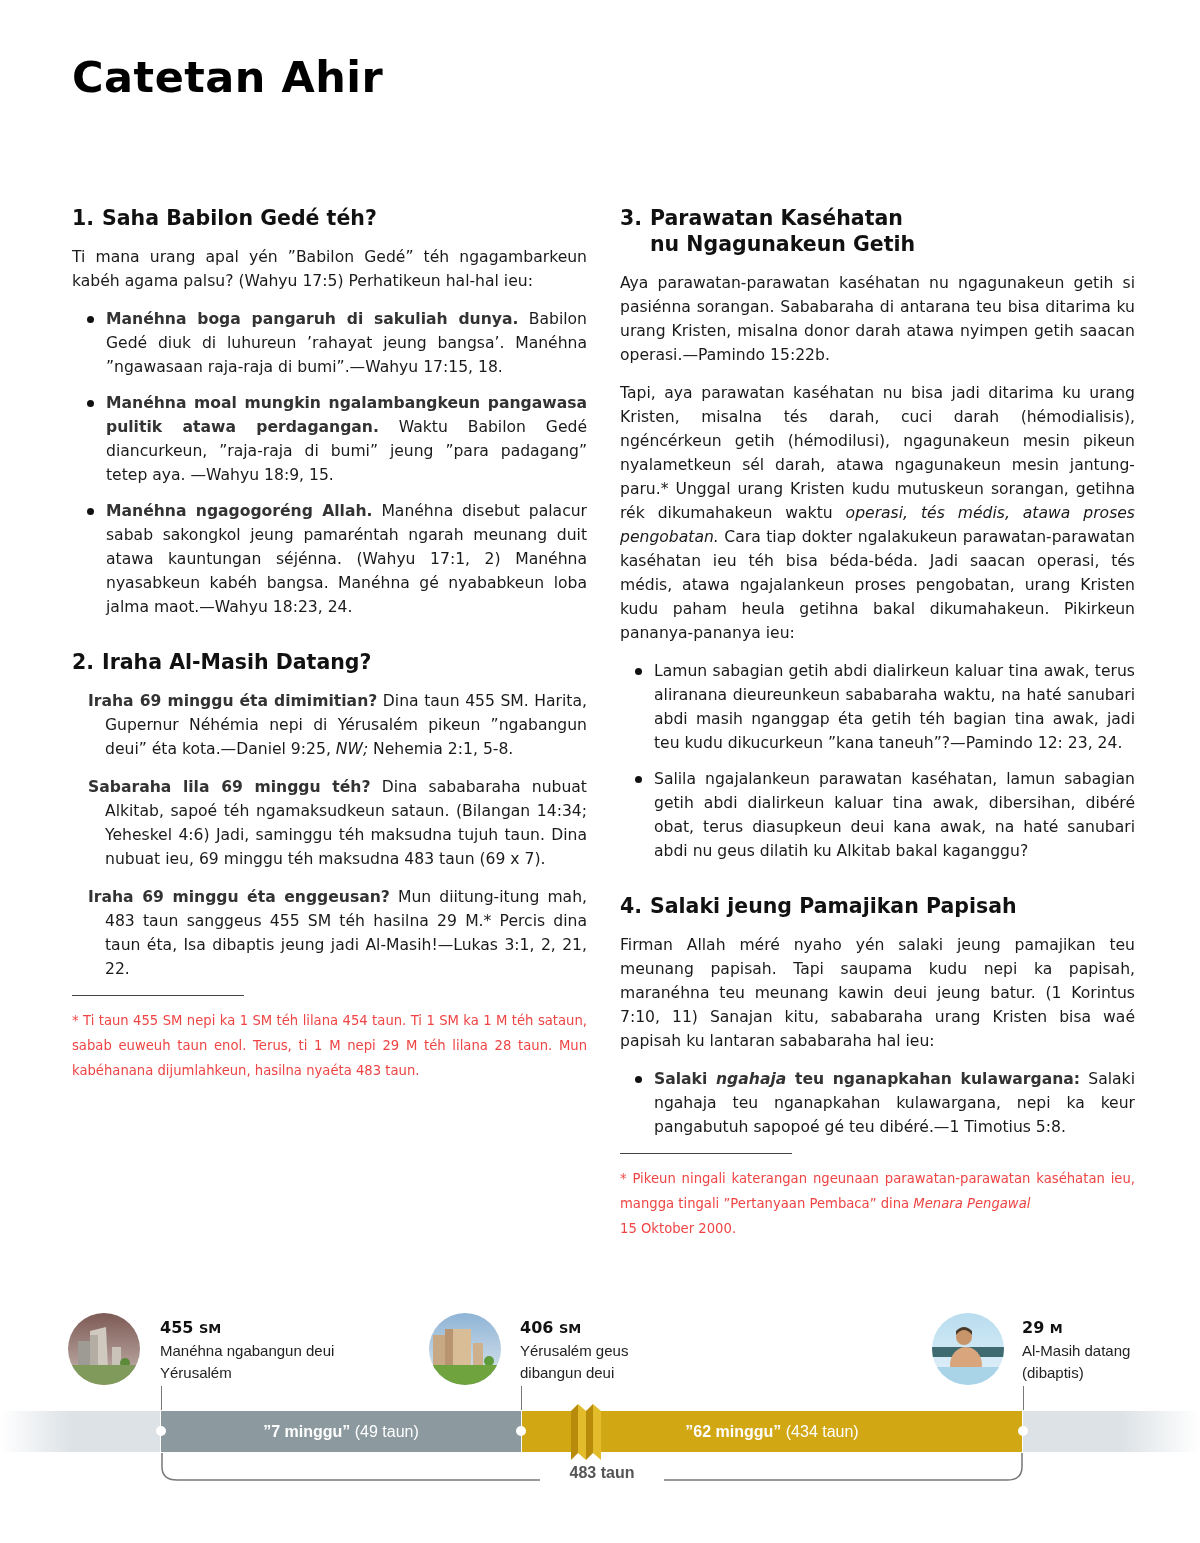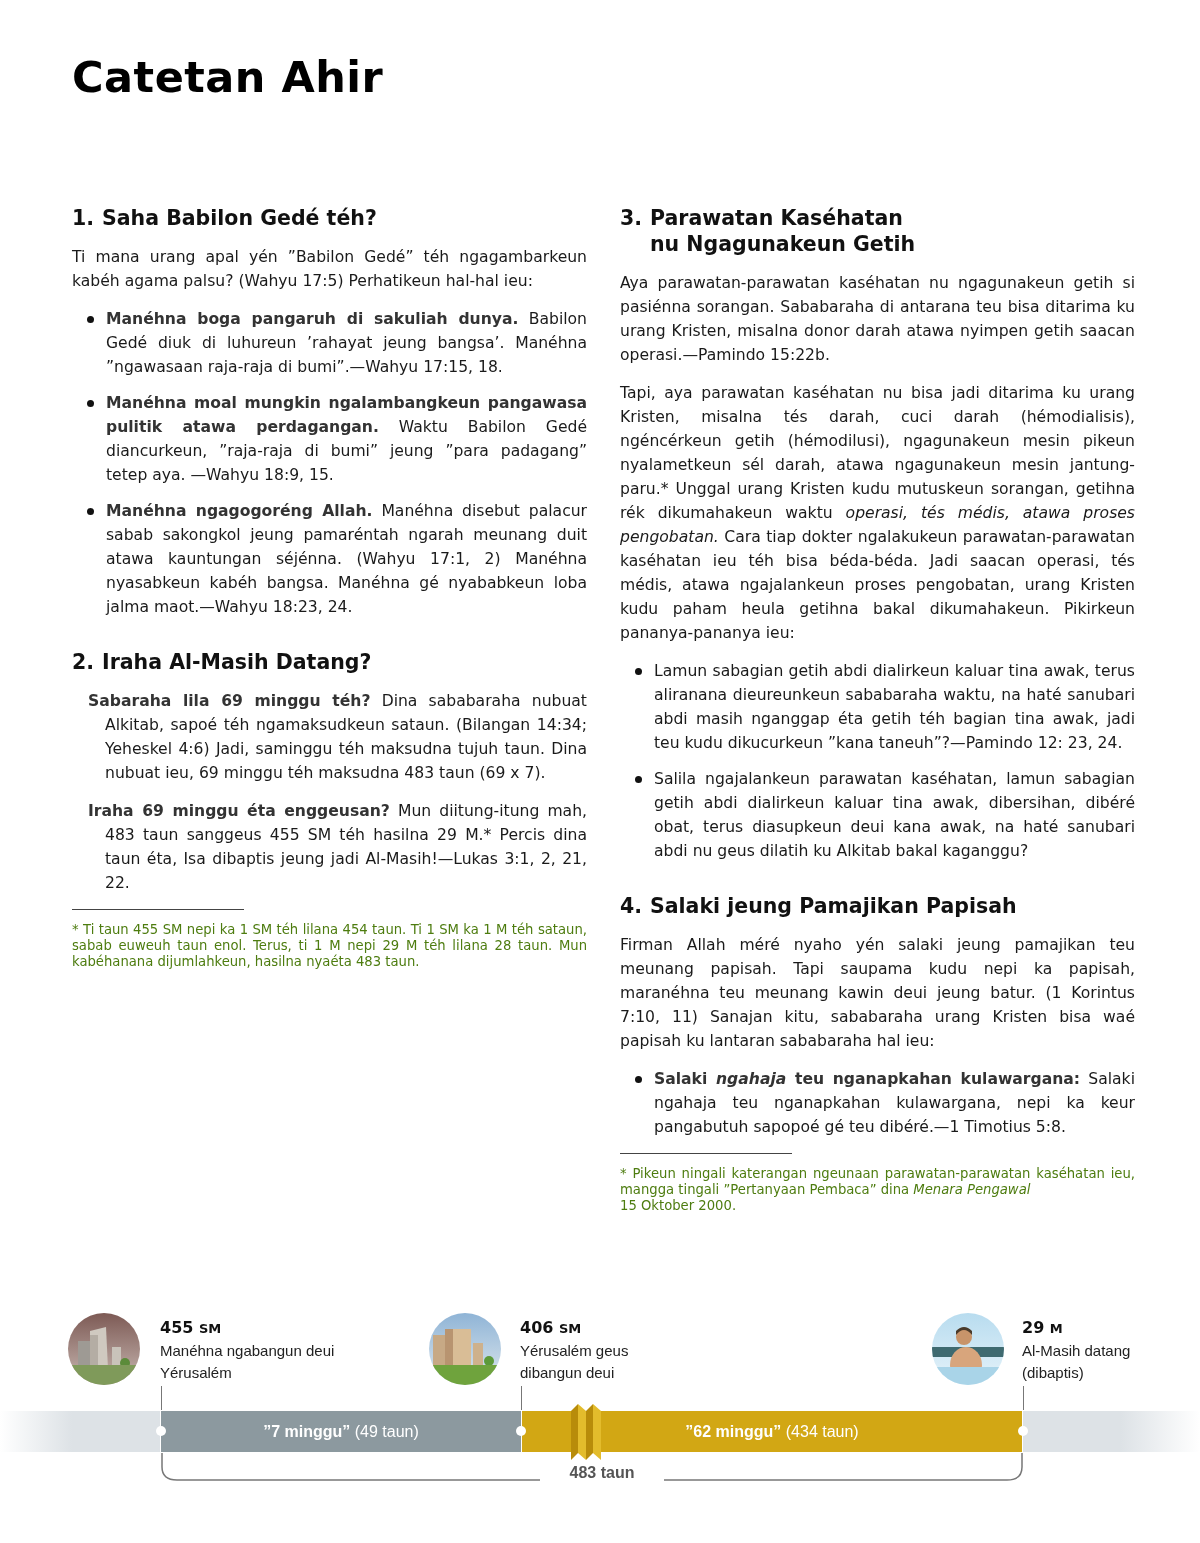--- a/index.html
+++ b/index.html
@@ -29,21 +29,21 @@
     ul.bullets { list-style: none; margin: 0 0 14px 12px; }
     ul.bullets li { position: relative; padding-left: 22px; margin-bottom: 12px; }
     ul.bullets li::before {
       content: ""; position: absolute; left: 3px; top: 9px;
       width: 7px; height: 7px; background: #111; border-radius: 50%;
     }
     b.lead { font-weight: bold; color: #333; }
     .hang { margin-left: 16px; padding-left: 17px; text-indent: -17px; margin-bottom: 14px; }
 
     .fn-rule { width: 172px; height: 1px; background: #444; margin: 6px 0 12px 0; }
-    .footnote { font-size: 13.2px; line-height: 16px; color: #4d7c0f; }
+    .footnote { font-size: 13.2px; line-height: 25px; color: #ef4444; }
 
     .sec-gap { height: 16px; }
 
     
     .tl { position: absolute; left: 0; top: 1300px; width: 1158px; height: 243px; }
     .tl-img { position: absolute; top: 13px; width: 72px; height: 72px; border-radius: 50%; overflow: hidden; }
     .tl-date { position: absolute; top: 18px; font-weight: bold; font-size: 16px; color: #111; }
     .tl-date small { font-size: 13px; }
     .tl-desc { position: absolute; top: 40px; font-size: 15px; line-height: 22px; color: #222; font-family: "Liberation Sans", sans-serif; }
     .tl-tick { position: absolute; top: 86px; width: 1px; height: 24px; background: #777; }
@@ -78,20 +78,21 @@
     </ul>
   </div>
 
   <div class="sec-gap"></div>
 
   <div>
     <h2 class="section-h">
       <span class="num">2.</span>
       <span class="htxt">Iraha Al-Masih Datang?</span>
     </h2>
+    <p class="hang"><b class="lead">Iraha 69 minggu éta dimimitian?</b><span> Dina taun 455 SM. Harita, Gupernur Néhémia nepi di Yérusalém pikeun ”ngabangun deui” éta kota.—Daniel 9:25, </span><i>NW;</i><span> Nehemia 2:1, 5-8.</span></p>
     <p class="hang"><b class="lead">Sabaraha lila 69 minggu téh?</b><span> Dina sababaraha nubuat Alkitab, sapoé téh ngamaksudkeun sataun. (Bilangan 14:34; Yeheskel 4:6) Jadi, saminggu téh maksudna tujuh taun. Dina nubuat ieu, 69 minggu téh maksudna 483 taun (69 x 7).</span></p>
     <p class="hang"><b class="lead">Iraha 69 minggu éta enggeusan?</b><span> Mun diitung-itung mah, 483 taun sanggeus 455 SM téh hasilna 29 M.* Percis dina taun éta, Isa dibaptis jeung jadi Al-Masih!—Lukas 3:1, 2, 21, 22.</span></p>
     <div class="fn-rule"></div>
     <p class="footnote">* Ti taun 455 SM nepi ka 1 SM téh lilana 454 taun. Ti 1 SM ka 1 M téh sataun, sabab euweuh taun enol. Terus, ti 1 M nepi 29 M téh lilana 28 taun. Mun kabéhanana dijumlahkeun, hasilna nyaéta 483 taun.</p>
   </div>
 </div>
 
 <div class="col col-right body-text">
 
   <div>

